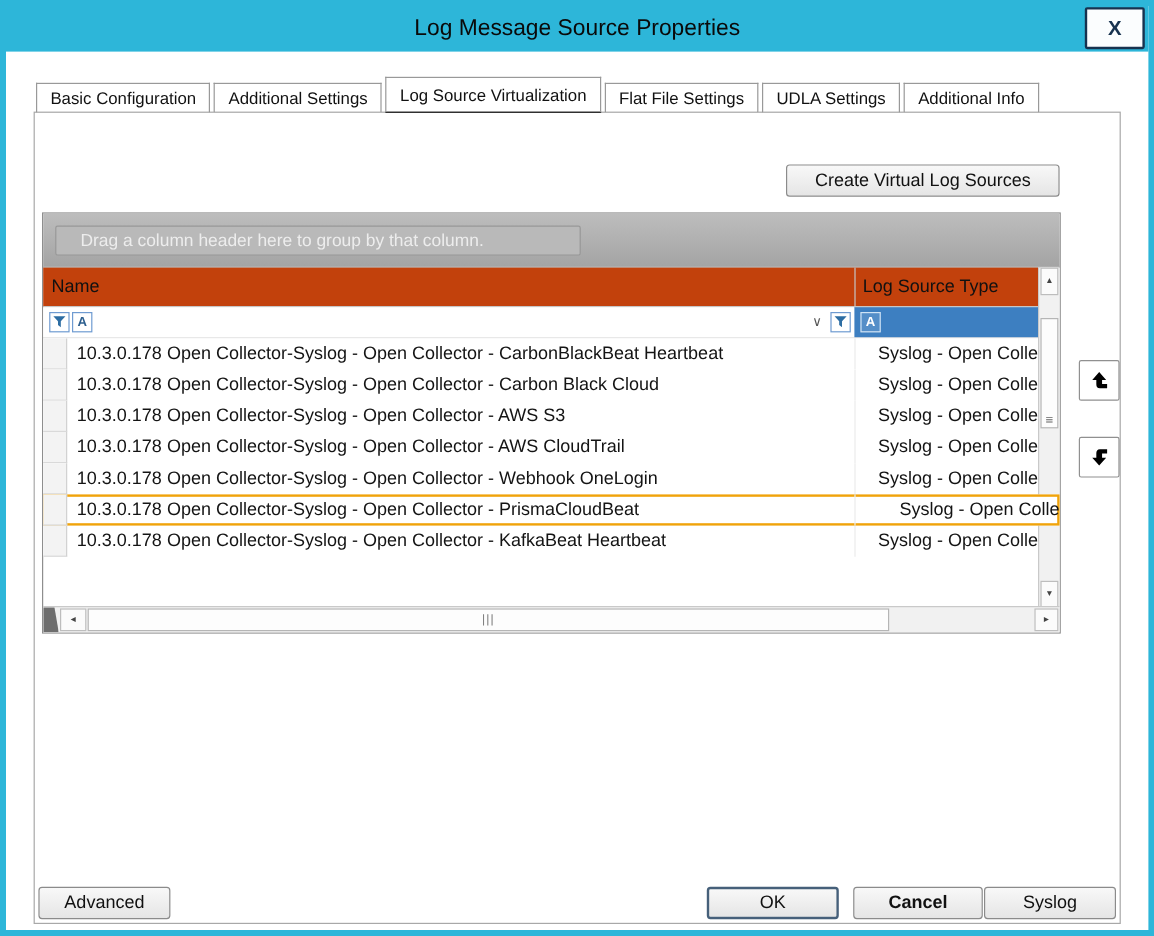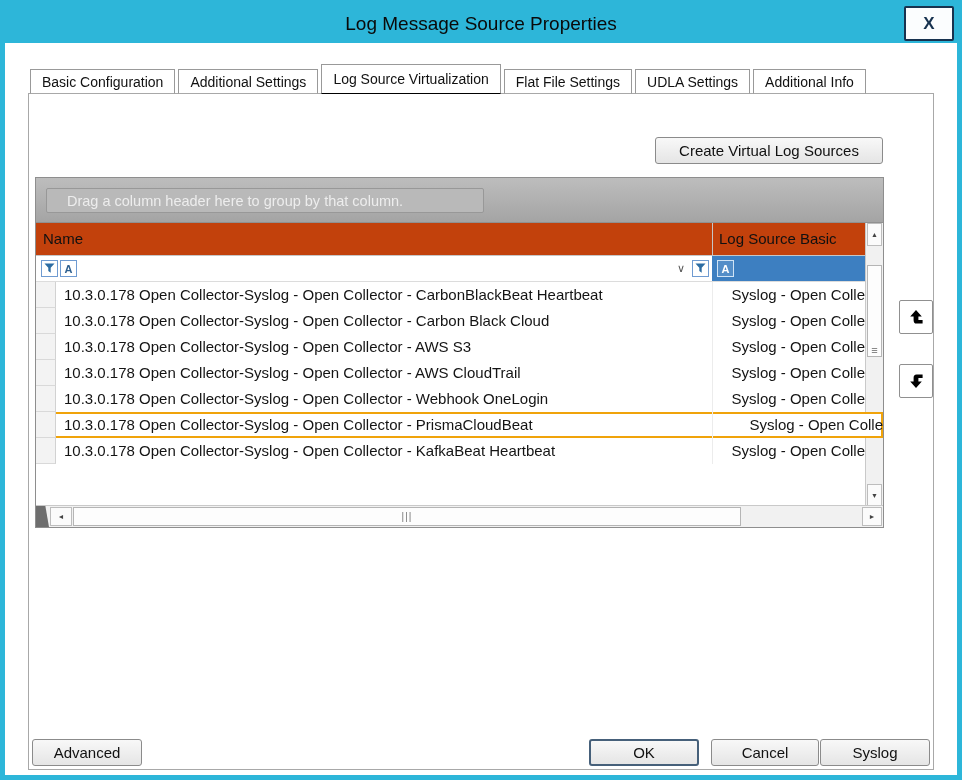--- a/index.html
+++ b/index.html
@@ -24,21 +24,21 @@
             background:#fff;display:flex;align-items:center;justify-content:center;box-sizing:border-box;
             font-weight:bold;font-size:14px;color:#1e5f8e;cursor:default;}
   .chk-label{position:absolute;left:60px;top:134px;height:18px;line-height:18px;font-size:15px;}
   
   .btn{position:absolute;height:27px;background:linear-gradient(#f8f8f8,#e5e5e5);border:1px solid #8b8b8b;
        border-radius:3px;font-size:15px;display:flex;align-items:center;justify-content:center;
        box-sizing:border-box;cursor:default;z-index:3;}
   .btn-create{left:650px;top:132px;width:228px;}
   .btn-advanced{left:27px;top:734px;width:110px;}
   .btn-ok{left:584px;top:734px;width:110px;border:2px solid #46607a;}
-  .btn-cancel{left:706px;top:734px;width:108px;}
+  .btn-cancel{left:706px;top:734px;width:108px;font-weight:bold;}
   .btn-apply{left:815px;top:734px;width:110px;}
   
   .grid{position:absolute;left:30px;top:172px;width:849px;height:351px;border:1px solid #8e8e8e;
         box-sizing:border-box;background:#fff;z-index:2;}
   .groupbar{position:absolute;left:0;top:0;right:0;height:45px;background:linear-gradient(#bdbdbd,#a4a4a4);
             border-bottom:1px solid #909090;box-sizing:border-box;}
   .drag-hint{position:absolute;left:10px;top:10px;width:438px;height:25px;background:#b9b9b9;
              border:1px solid #989898;border-radius:2px;color:#ededed;font-size:14.5px;line-height:25px;
              padding-left:20px;box-sizing:border-box;white-space:nowrap;overflow:hidden;}
   .hdr{position:absolute;top:45px;left:0;width:829px;height:33px;background:#c2410c;border-bottom:1px solid #c6c6c6;box-sizing:border-box;}
@@ -123,21 +123,21 @@
   <div class="btn btn-create">Create Virtual Log Sources</div>
 
   <div class="grid">
 
     <div class="groupbar">
       <div class="drag-hint">Drag a column header here to group by that column.</div>
     </div>
 
     <div class="hdr">
       <div class="hdr-name">Name</div>
-      <div class="hdr-type">Log Source Basic</div>
+      <div class="hdr-type">Log Source Type</div>
     </div>
 
     <div class="filter-row">
       <div class="filter-name">
         <span class="icon-box">
           <svg width="11" height="11" viewBox="0 0 12 12">
               <path d="M0.5 0.5 H11.5 L7.3 5.2 V10.5 L4.7 8.6 V5.2 Z" fill="#2d6da3"></path>
             </svg>
         </span>
         <span class="icon-box">A</span>

